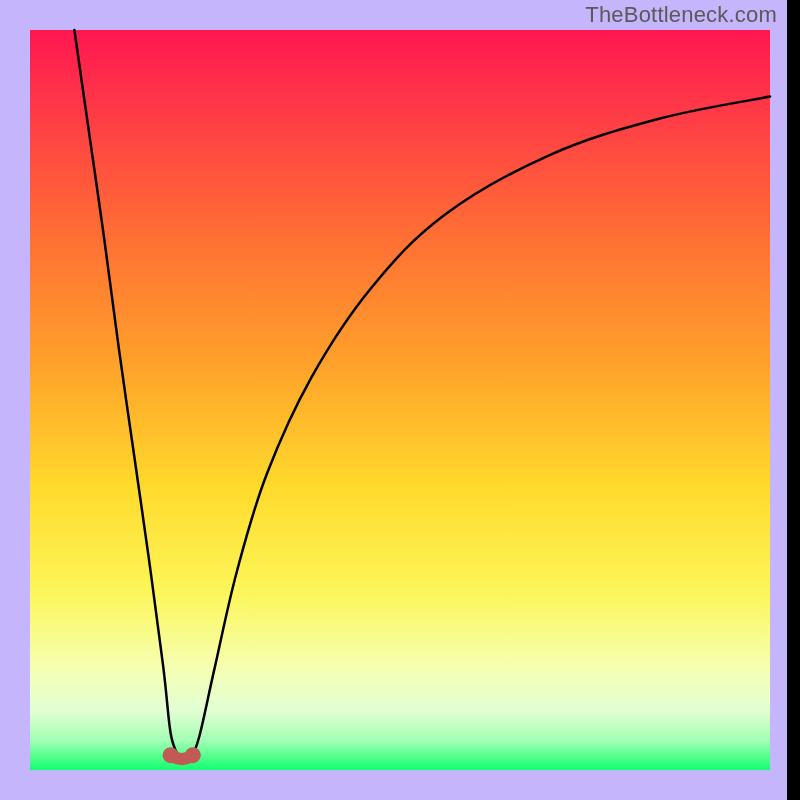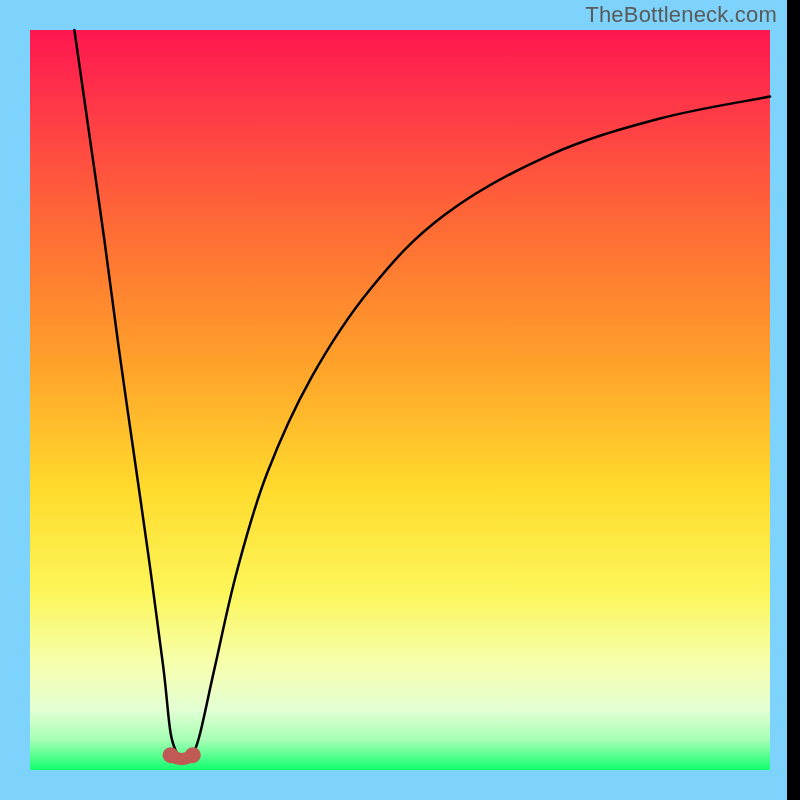--- a/index.html
+++ b/index.html
@@ -10,21 +10,21 @@
     overflow: hidden;
     background: #000;
     font-family: Arial, Helvetica, sans-serif;
   }
   .frame {
     position: absolute;
     top: 0;
     left: 0;
     width: 787px;
     height: 800px;
-    background: #7dd3fc;
+    background: #c4b5fd;
     text-align: right;
   }
   .plot-area {
     position: absolute;
     top: 30px;
     left: 30px;
     width: 740px;
     height: 740px;
     background: linear-gradient(to bottom,
       #ff1650 0%,

